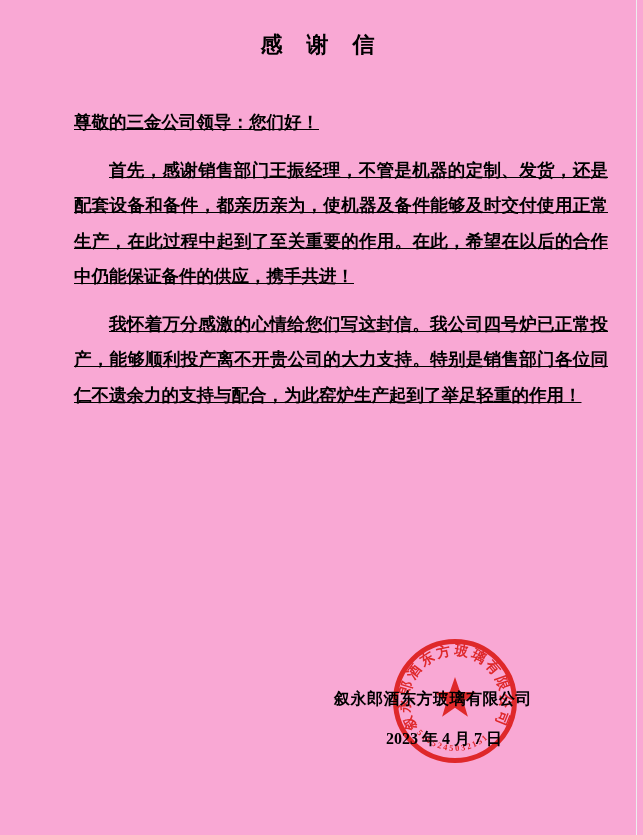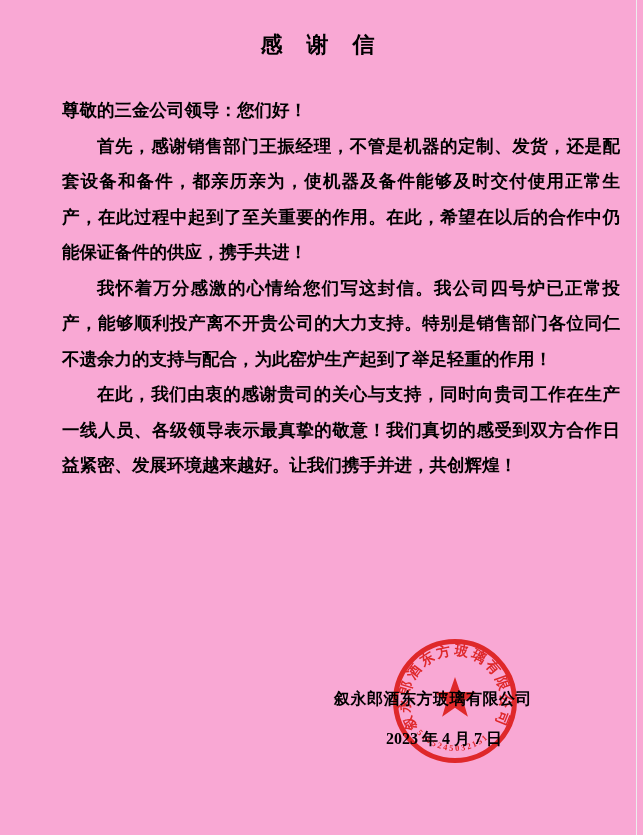--- a/index.html
+++ b/index.html
@@ -39,22 +39,23 @@
     position: absolute;
     left: 62px;
     top: 93px;
     width: 558px;
     font-size: 17.5px;
     font-weight: 700;
     line-height: 35.5px;
     text-align: justify;
   }
   .letter-body p {
-    margin: 0;
+    margin: 12px;
     text-indent: 2em;
+    text-decoration: underline;
   }
   .letter-body p.salutation {
     text-indent: 0;
   }
   .signature-company {
     position: absolute;
     top: 689px;
     right: 111px;
     font-size: 16px;
     font-weight: 700;
@@ -92,21 +93,20 @@
 <body>
 
 <div class="page">
 
   <div class="letter-title">感　谢　信</div>
 
   <div class="letter-body">
     <p class="salutation">尊敬的三金公司领导：您们好！</p>
     <p>首先，感谢销售部门王振经理，不管是机器的定制、发货，还是配套设备和备件，都亲历亲为，使机器及备件能够及时交付使用正常生产，在此过程中起到了至关重要的作用。在此，希望在以后的合作中仍能保证备件的供应，携手共进！</p>
     <p>我怀着万分感激的心情给您们写这封信。我公司四号炉已正常投产，能够顺利投产离不开贵公司的大力支持。特别是销售部门各位同仁不遗余力的支持与配合，为此窑炉生产起到了举足轻重的作用！</p>
-    <p>在此，我们由衷的感谢贵司的关心与支持，同时向贵司工作在生产一线人员、各级领导表示最真挚的敬意！我们真切的感受到双方合作日益紧密、发展环境越来越好。让我们携手并进，共创辉煌！</p>
   </div>
 
   <div class="signature-company">叙永郎酒东方玻璃有限公司</div>
 
   <div class="signature-date">2023 年 4 月 7 日</div>
 
   <svg class="seal" width="130" height="130" viewBox="0 0 130 130">
     <defs>
       <path id="arcTop" d="M 27.3 91.4 A 46 46 0 1 1 102.7 91.4" fill="none"></path>
       <path id="arcBot" d="M 26.7 97.1 A 50 50 0 0 0 103.3 97.1" fill="none"></path>

